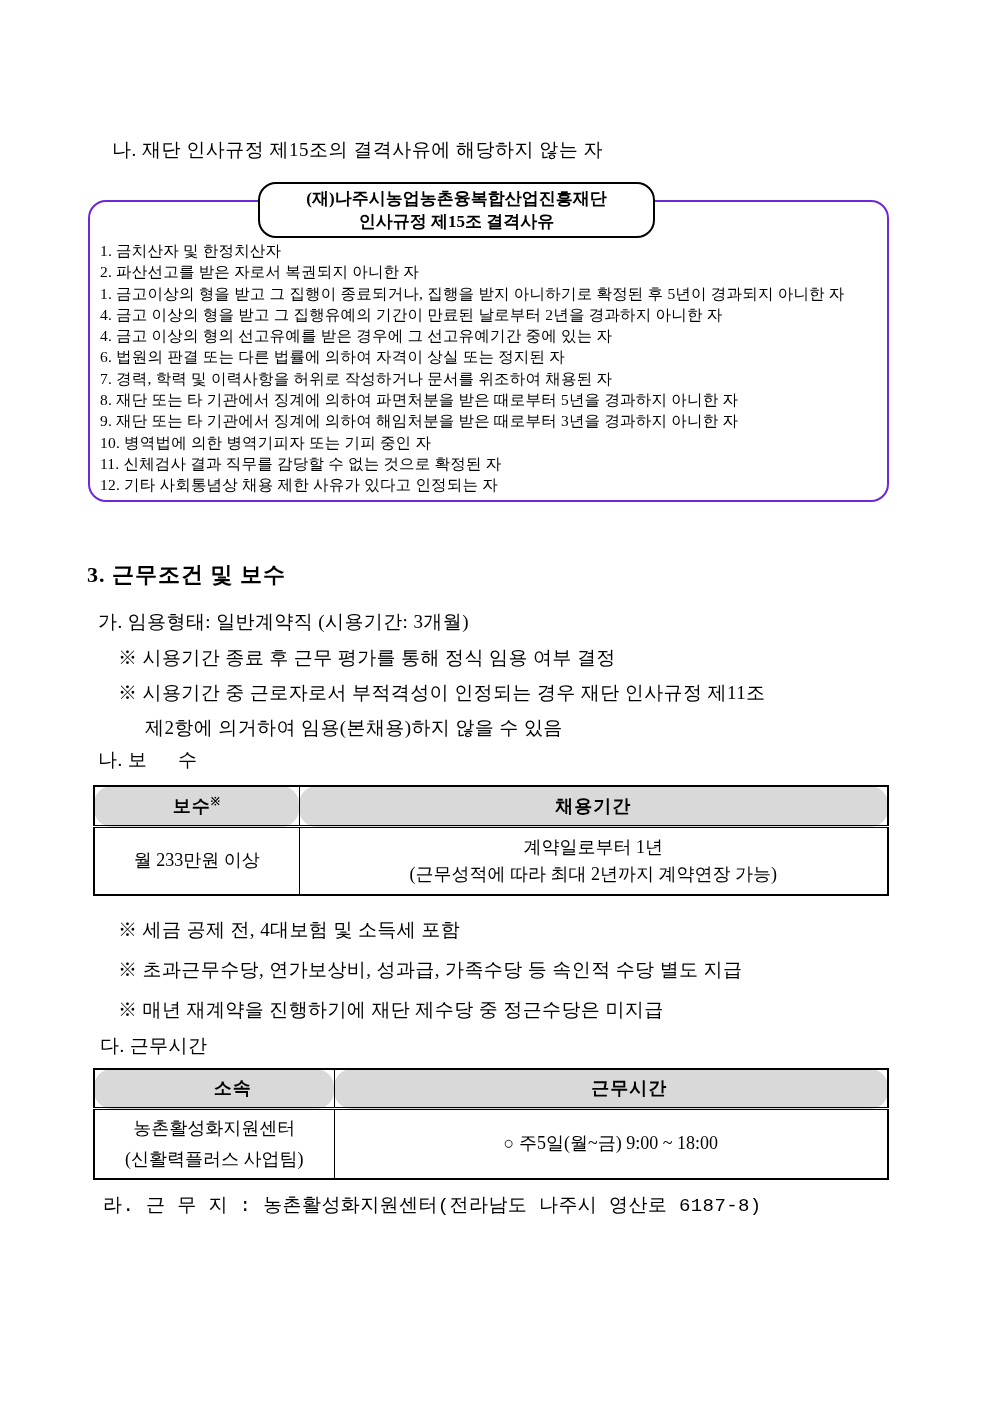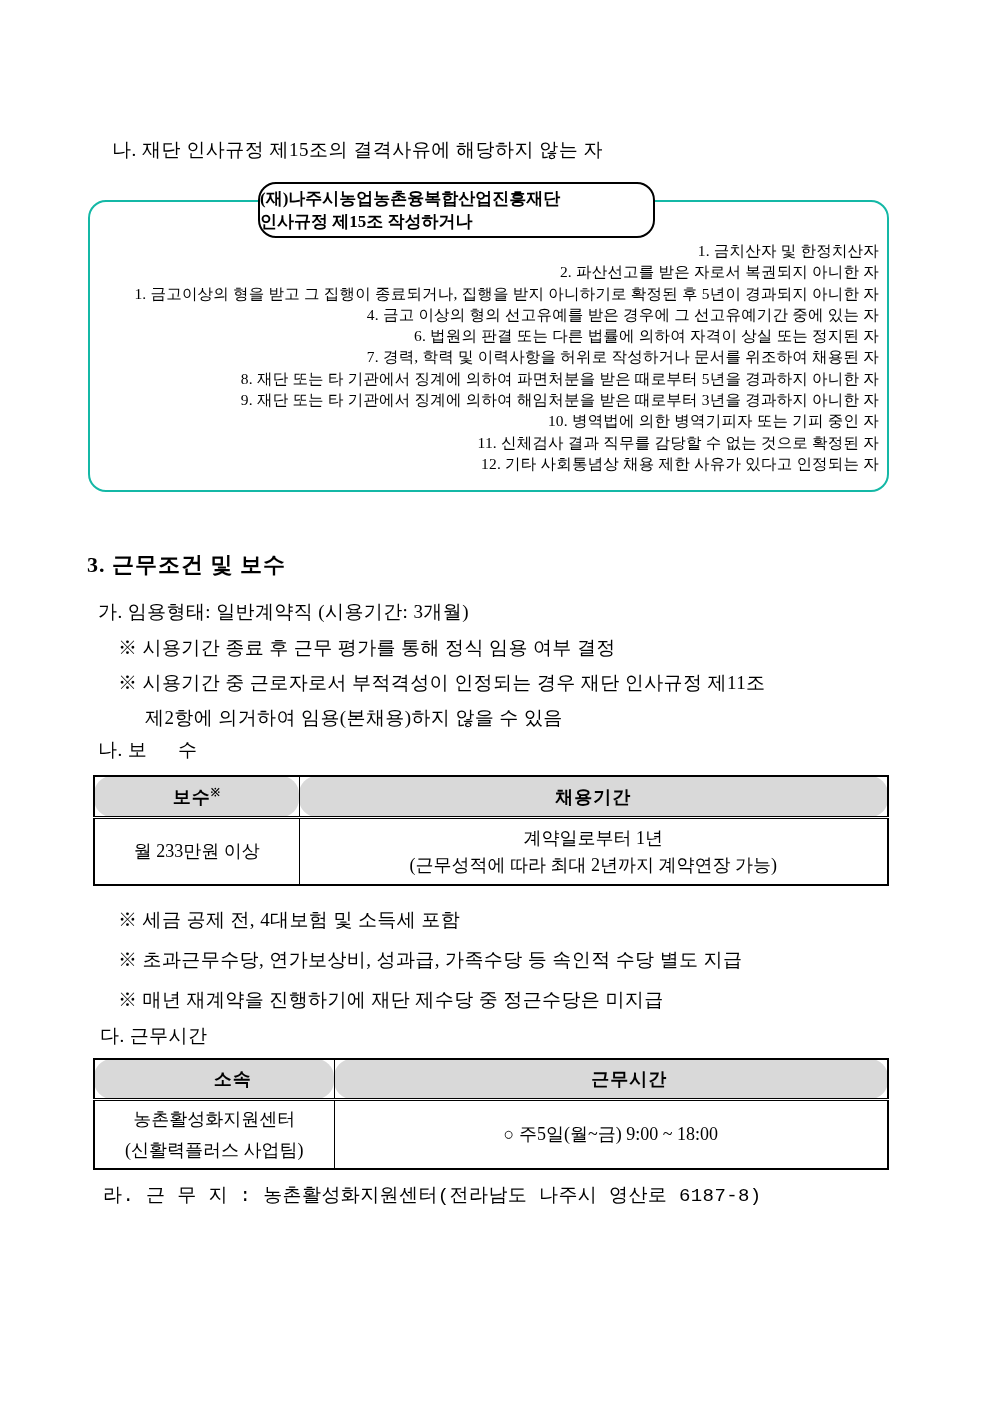--- a/index.html
+++ b/index.html
@@ -21,32 +21,32 @@
   }
   
   .disq-wrap { position: relative; margin: 20px 0 0 88px; width: 801px; }
   .disq-title {
     position: relative;
     z-index: 2;
     margin-left: 170px;
     width: 397px;
     border: 2px solid #000;
     background: #fff;
+    text-align: center;
     font-weight: bold;
     font-size: 17px;
     line-height: 23px;
     padding: 3px 0;
   }
   .disq-body {
     position: relative;
     z-index: 1;
     margin-top: -38px;
-    border: 2px solid #14b8a6;
-    padding: 38px 8px 16px 10px;
-    text-align: right;
+    border: 2px solid #6d28d9;
+    padding: 38px 8px 4px 10px;
   }
   .disq-item {
     font-size: 15.5px;
     line-height: 21.3px;
     white-space: nowrap;
     letter-spacing: 0.2px;
   }
   .sec3-heading {
     margin: 59px 0 0 87px;
     font-weight: bold;
@@ -98,26 +98,27 @@
 </head>
 <body>
 
 <div class="page">
 
   <div class="line-na-top">나. 재단 인사규정 제15조의 결격사유에 해당하지 않는 자</div>
 
   <div class="disq-wrap">
     <div class="disq-title">
       <div>(재)나주시농업농촌융복합산업진흥재단</div>
-      <div>인사규정 제15조 작성하거나</div>
+      <div>인사규정 제15조 결격사유</div>
     </div>
     <div class="disq-body">
       <div class="disq-item">1. 금치산자 및 한정치산자</div>
       <div class="disq-item">2. 파산선고를 받은 자로서 복권되지 아니한 자</div>
       <div class="disq-item">1. 금고이상의 형을 받고 그 집행이 종료되거나, 집행을 받지 아니하기로 확정된 후 5년이 경과되지 아니한 자</div>
+      <div class="disq-item">4. 금고 이상의 형을 받고 그 집행유예의 기간이 만료된 날로부터 2년을 경과하지 아니한 자</div>
       <div class="disq-item">4. 금고 이상의 형의 선고유예를 받은 경우에 그 선고유예기간 중에 있는 자</div>
       <div class="disq-item">6. 법원의 판결 또는 다른 법률에 의하여 자격이 상실 또는 정지된 자</div>
       <div class="disq-item">7. 경력, 학력 및 이력사항을 허위로 작성하거나 문서를 위조하여 채용된 자</div>
       <div class="disq-item">8. 재단 또는 타 기관에서 징계에 의하여 파면처분을 받은 때로부터 5년을 경과하지 아니한 자</div>
       <div class="disq-item">9. 재단 또는 타 기관에서 징계에 의하여 해임처분을 받은 때로부터 3년을 경과하지 아니한 자</div>
       <div class="disq-item">10. 병역법에 의한 병역기피자 또는 기피 중인 자</div>
       <div class="disq-item">11. 신체검사 결과 직무를 감당할 수 없는 것으로 확정된 자</div>
       <div class="disq-item">12. 기타 사회통념상 채용 제한 사유가 있다고 인정되는 자</div>
     </div>
   </div>

